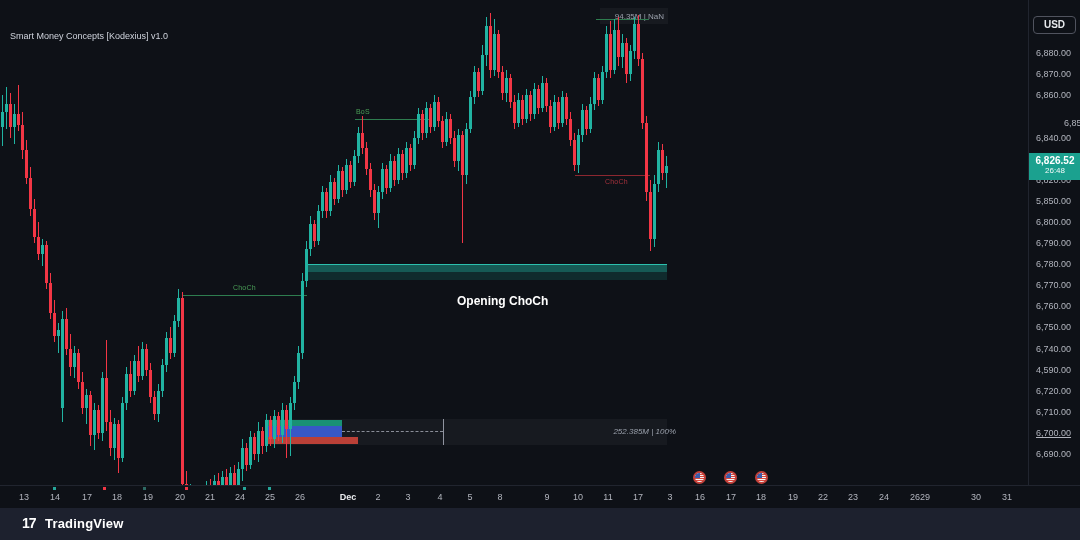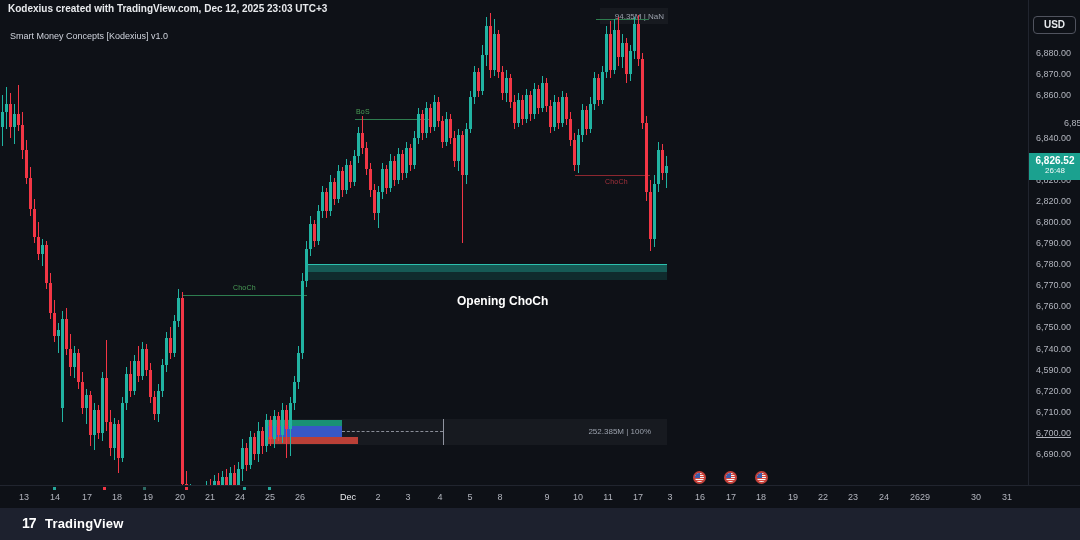--- a/index.html
+++ b/index.html
@@ -46,21 +46,21 @@
   #usd-btn { position:absolute; left:4px; top:16px; width:43px; height:18px; border:1px solid #50535e; border-radius:4px;
              color:#e8eaed; font-size:10px; font-weight:bold; text-align:center; line-height:16px; background:#0e1117; z-index:7; }
   #price-badge { position:absolute; left:0; width:52px; top:153px; height:27px; background:#1ba18f; z-index:6;
                  color:#fff; text-align:center; padding-top:2px; }
   #price-badge .p { font-size:10px; font-weight:bold; line-height:11px; }
   #price-badge .cd { font-size:8px; line-height:10px; opacity:0.95; }
 
   
   #taxis { position:absolute; left:0; top:485px; width:1080px; height:23px; border-top:1px solid #21252f; background:#0e1117; }
   .ttick { position:absolute; top:6px; transform:translateX(-50%); color:#b2b5be; font-size:9px; }
-  .ttick.major { color:#e8eaed; font-weight:normal; }
+  .ttick.major { color:#e8eaed; font-weight:bold; }
   .emark { position:absolute; top:1px; width:3px; height:3px; z-index:2; }
 
   
   .flag { position:absolute; width:13px; height:13px; border-radius:50%; border:2px solid #c2403a;
           background:repeating-linear-gradient(180deg,#f5f5f5 0 1px,#dd4a3f 1px 2px); overflow:hidden; z-index:5; }
   .flag::before { content:""; position:absolute; left:0; top:0; width:5px; height:5px; background:#3c5ba9; }
 
   
   #footer { position:absolute; left:0; top:508px; width:1080px; height:32px; background:#1d212e; }
   #tv-logo { position:absolute; left:22px; top:7px; color:#fff; font-weight:bold; font-size:14px; letter-spacing:-1px; }
@@ -73,21 +73,21 @@
 
   <div id="plot">
       <div class="zone band-top" style="left: 305px; top: 264px; width: 362px; height: 8px;"></div>
       <div class="zone band-bot" style="left: 305px; top: 272px; width: 362px; height: 8px;"></div>
       <div class="zone gapbox" style="left: 265px; top: 419px; width: 402px; height: 26px;"></div>
       <div class="zone bar-green" style="left: 265px; top: 420px; width: 77px; height: 6px;"></div>
       <div class="zone bar-blue" style="left: 265px; top: 426px; width: 77px; height: 11px;"></div>
       <div class="zone bar-red" style="left: 265px; top: 437px; width: 93px; height: 7px;"></div>
       <div class="dashline" style="left: 342px; top: 431px; width: 101px;"></div>
       <div class="vline" style="left: 443px; top: 419px; height: 26px;"></div>
-      <div class="gap-label" style="right: 377px; top: 427px;">252.385M | 100%</div>
+      <div class="gap-label" style="right: 352px; top: 427px; font-style: italic;">252.385M | 100%</div>
       <div class="zone gapbox" style="left: 600px; top: 8px; width: 68px; height: 16px;"></div>
       <div class="gap-label" style="right: 364px; top: 12px;">94.35M | NaN</div>
       <div class="hline" style="left: 355px; top: 119px; width: 75px; background: rgb(46, 125, 79);"></div>
       <div class="struct-label lbl-green" style="left: 356px; top: 108px;">BoS</div>
       <div class="hline" style="left: 596px; top: 19px; width: 53px; background: rgb(46, 125, 79);"></div>
       <div class="hline" style="left: 575px; top: 175px; width: 75px; background: rgb(140, 39, 48);"></div>
       <div class="struct-label lbl-red" style="left: 605px; top: 178px;">ChoCh</div>
       <div class="hline" style="left: 183px; top: 295px; width: 124px; background: rgb(46, 125, 79);"></div>
       <div class="struct-label lbl-green" style="left: 233px; top: 284px;">ChoCh</div>
       <div id="opening-gaps" style="left: 457px; top: 294px;">Opening ChoCh</div>
@@ -414,33 +414,32 @@
       <div class="body up" style="left: 657px; top: 150px; height: 34px;"></div>
       <div class="wick down" style="left: 662px; top: 144px; height: 36px;"></div>
       <div class="body down" style="left: 661px; top: 150px; height: 23px;"></div>
       <div class="wick up" style="left: 666px; top: 156px; height: 32px;"></div>
       <div class="body up" style="left: 665px; top: 166px; height: 7px;"></div>
       <div class="flag" style="left: 693px; top: 471px;"></div>
       <div class="flag" style="left: 724px; top: 471px;"></div>
       <div class="flag" style="left: 755px; top: 471px;"></div>
     </div>
 
-  <div id="attribution">Kodexius created with TradingView.com, Dec 12, 2025 23:03 UTC+3</div>
   <div id="indicator-line">Smart Money Concepts [Kodexius] v1.0</div>
 
   <div id="paxis">
 
   <div class="ptick" style="top: 48px;">6,880.00</div>
       <div class="ptick" style="top: 69px;">6,870.00</div>
       <div class="ptick" style="top: 90px;">6,860.00</div>
       <div class="ptick" style="top: 118px; margin-left: 28px;">6,850.00</div>
       <div class="ptick" style="top: 133px;">6,840.00</div>
       <div class="ptick" style="top: 154px;">6,830.00</div>
       <div class="ptick" style="top: 175px;">6,820.00</div>
-      <div class="ptick" style="top: 196px;">2,820.00</div>
+      <div class="ptick" style="top: 196px;">5,850.00</div>
       <div class="ptick" style="top: 217px;">6,800.00</div>
       <div class="ptick" style="top: 238px;">6,790.00</div>
       <div class="ptick" style="top: 259px;">6,780.00</div>
       <div class="ptick" style="top: 280px;">6,770.00</div>
       <div class="ptick" style="top: 301px;">6,760.00</div>
       <div class="ptick" style="top: 322px;">6,750.00</div>
       <div class="ptick" style="top: 344px;">6,740.00</div>
       <div class="ptick" style="top: 365px;">4,590.00</div>
       <div class="ptick" style="top: 386px;">6,720.00</div>
       <div class="ptick" style="top: 407px;">6,710.00</div>

